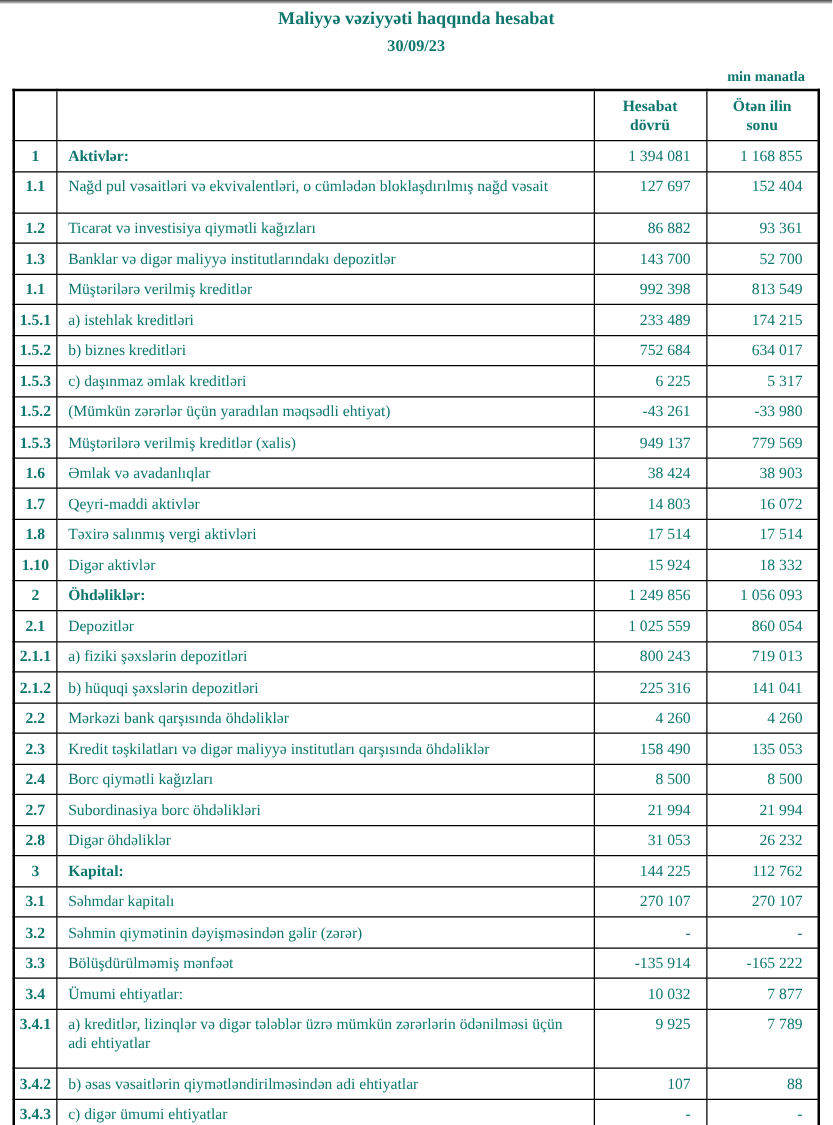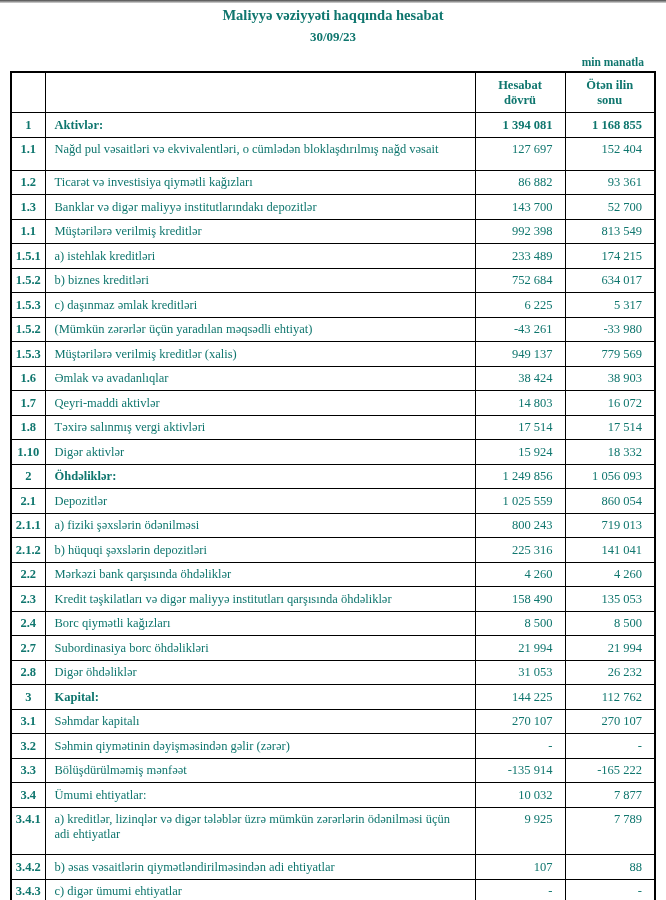--- a/index.html
+++ b/index.html
@@ -75,21 +75,21 @@
     text-align: left;
     padding: 4.5px 8px 4.5px 9px;
     margin-left: 23px;
   }
   td.c-val {
     text-align: right;
     padding: 4.5px 12px 4.5px 4px;
     white-space: nowrap;
   }
   tr.section td.c-desc { font-weight: bold; }
-  tr.boldvals td.c-val { font-weight: bold; }
+  tr.boldvals td.c-val { font-weight: normal; }
   tr.tall td { padding-bottom: 13px; }
 </style>
 </head>
 <body>
 
 <div class="page">
   <div class="edge-band"></div>
 
   <div class="doc-title">Maliyyə vəziyyəti haqqında hesabat</div>
   <div class="doc-date">30/09/23</div>
@@ -204,21 +204,21 @@
           <td class="c-val">1 056 093</td>
         </tr>
         <tr>
           <td class="c-num">2.1</td>
           <td class="c-desc">Depozitlər</td>
           <td class="c-val">1 025 559</td>
           <td class="c-val">860 054</td>
         </tr>
         <tr>
           <td class="c-num">2.1.1</td>
-          <td class="c-desc">a) fiziki şəxslərin ödənilməsi</td>
+          <td class="c-desc">a) fiziki şəxslərin depozitləri</td>
           <td class="c-val">800 243</td>
           <td class="c-val">719 013</td>
         </tr>
         <tr>
           <td class="c-num">2.1.2</td>
           <td class="c-desc">b) hüquqi şəxslərin depozitləri</td>
           <td class="c-val">225 316</td>
           <td class="c-val">141 041</td>
         </tr>
         <tr>

